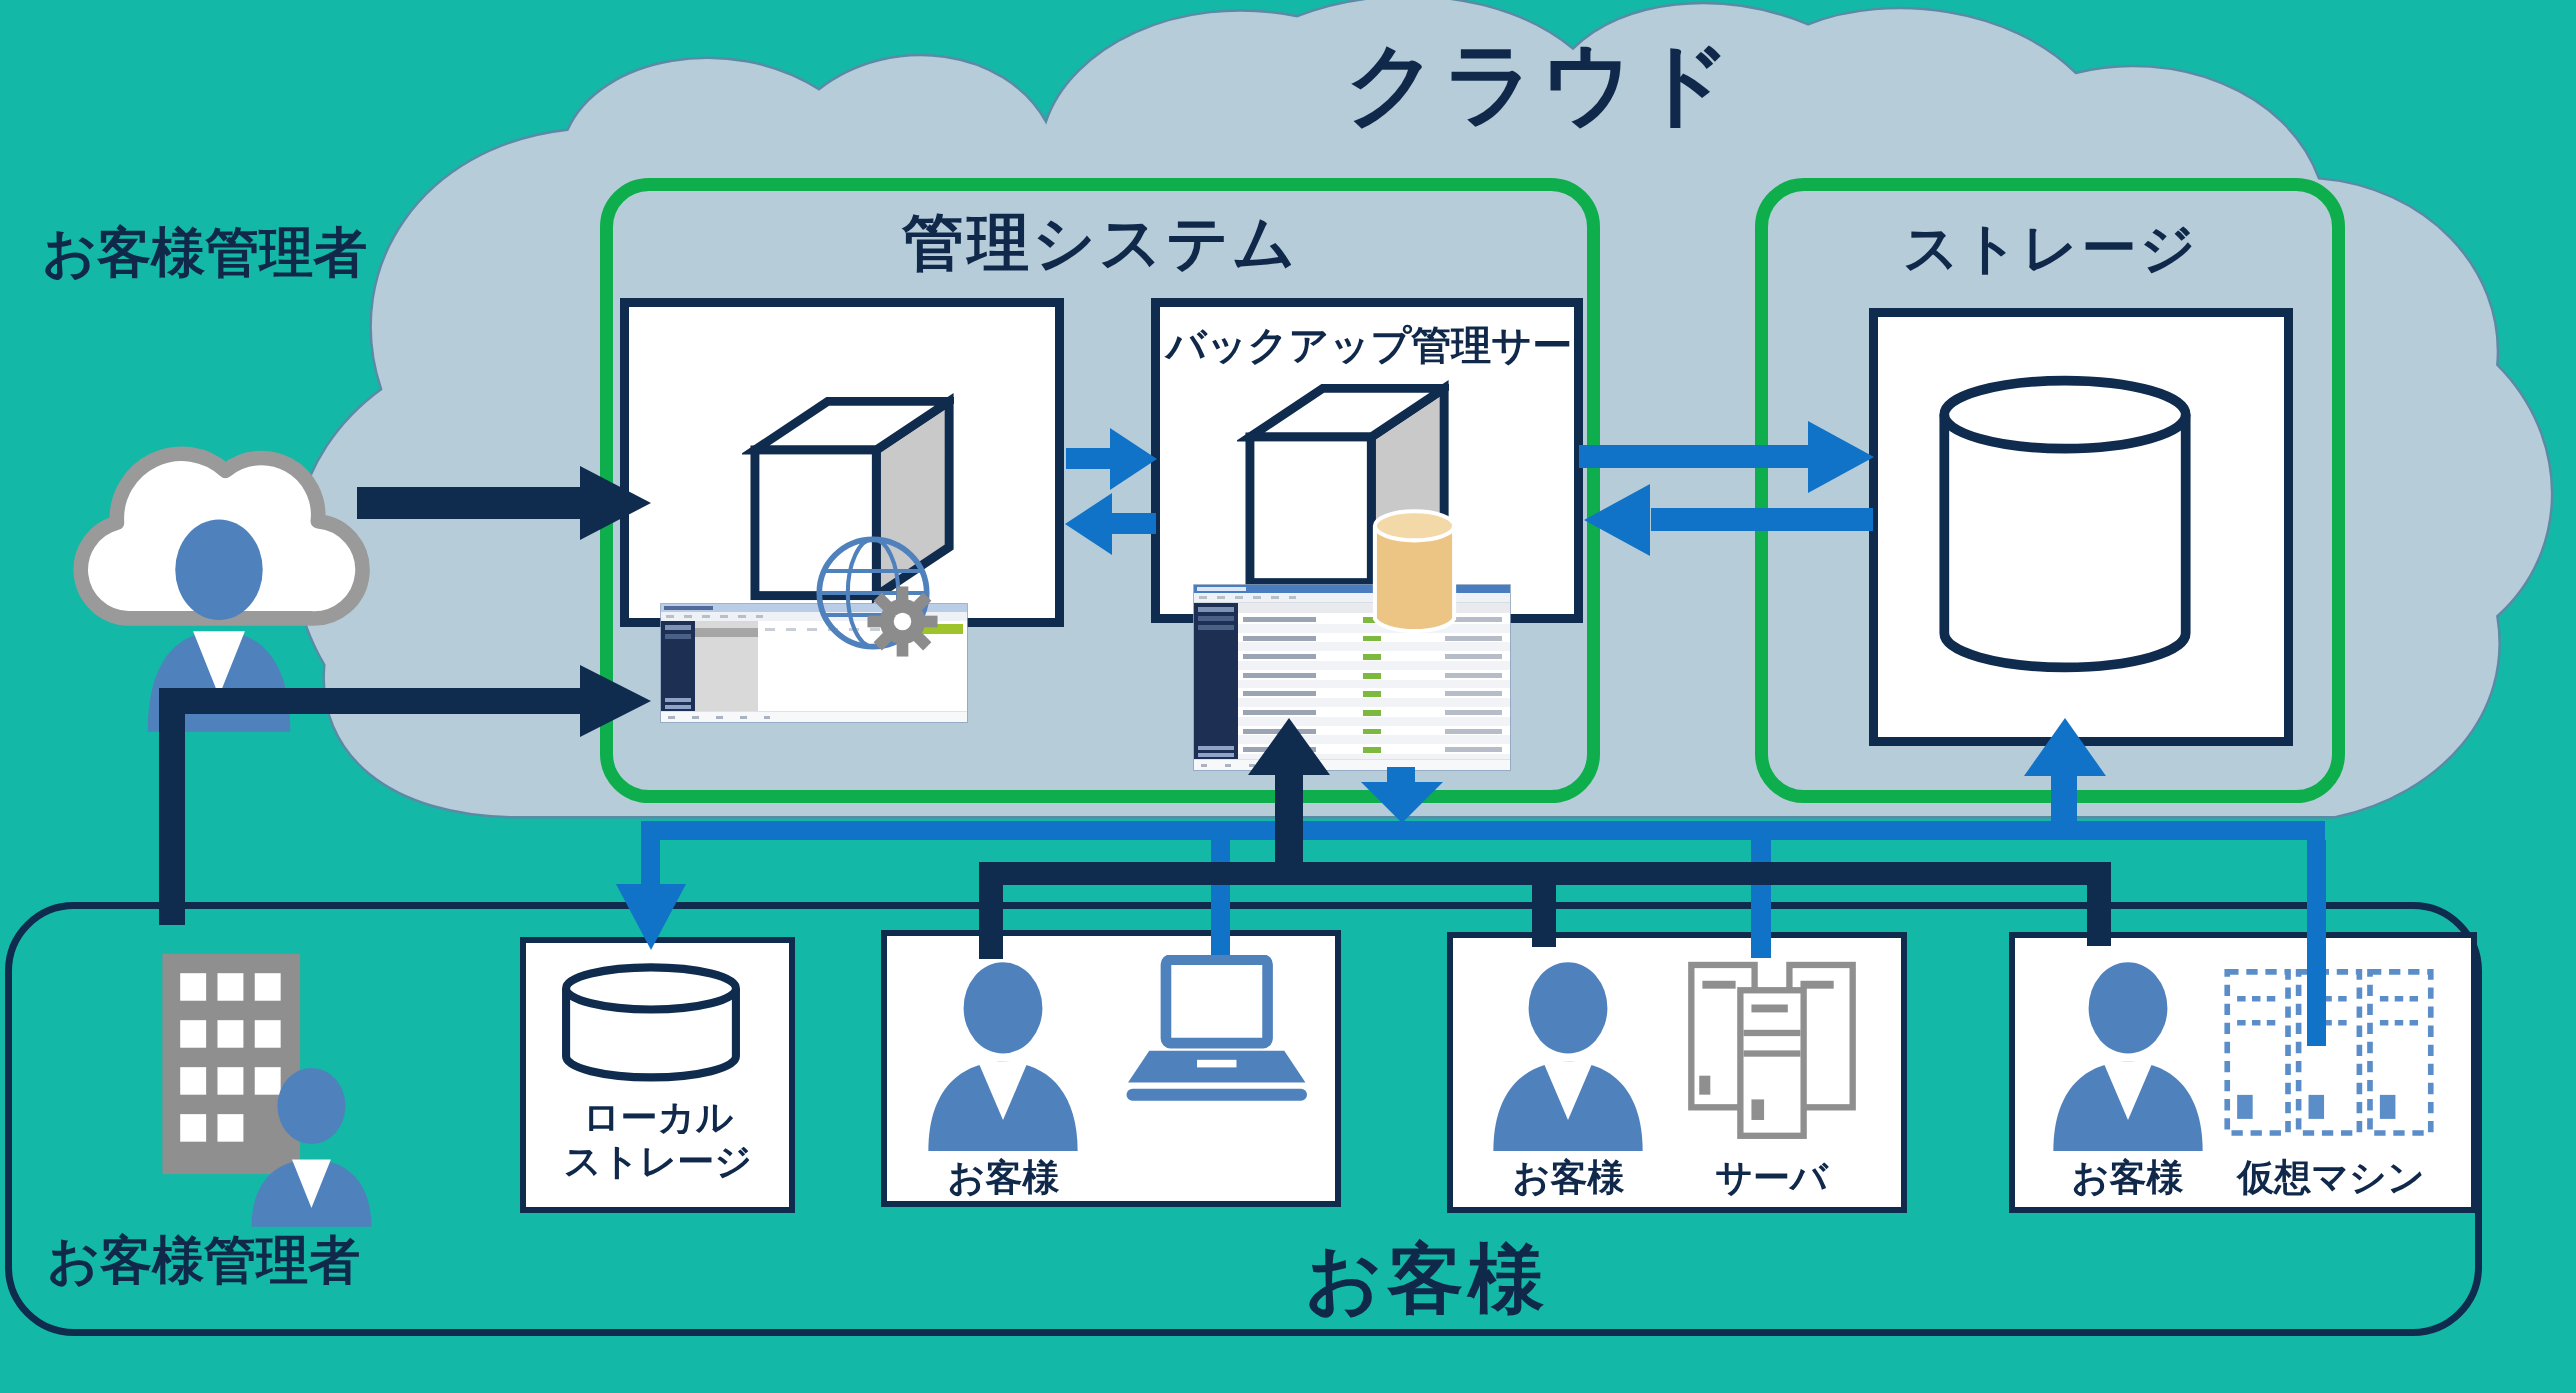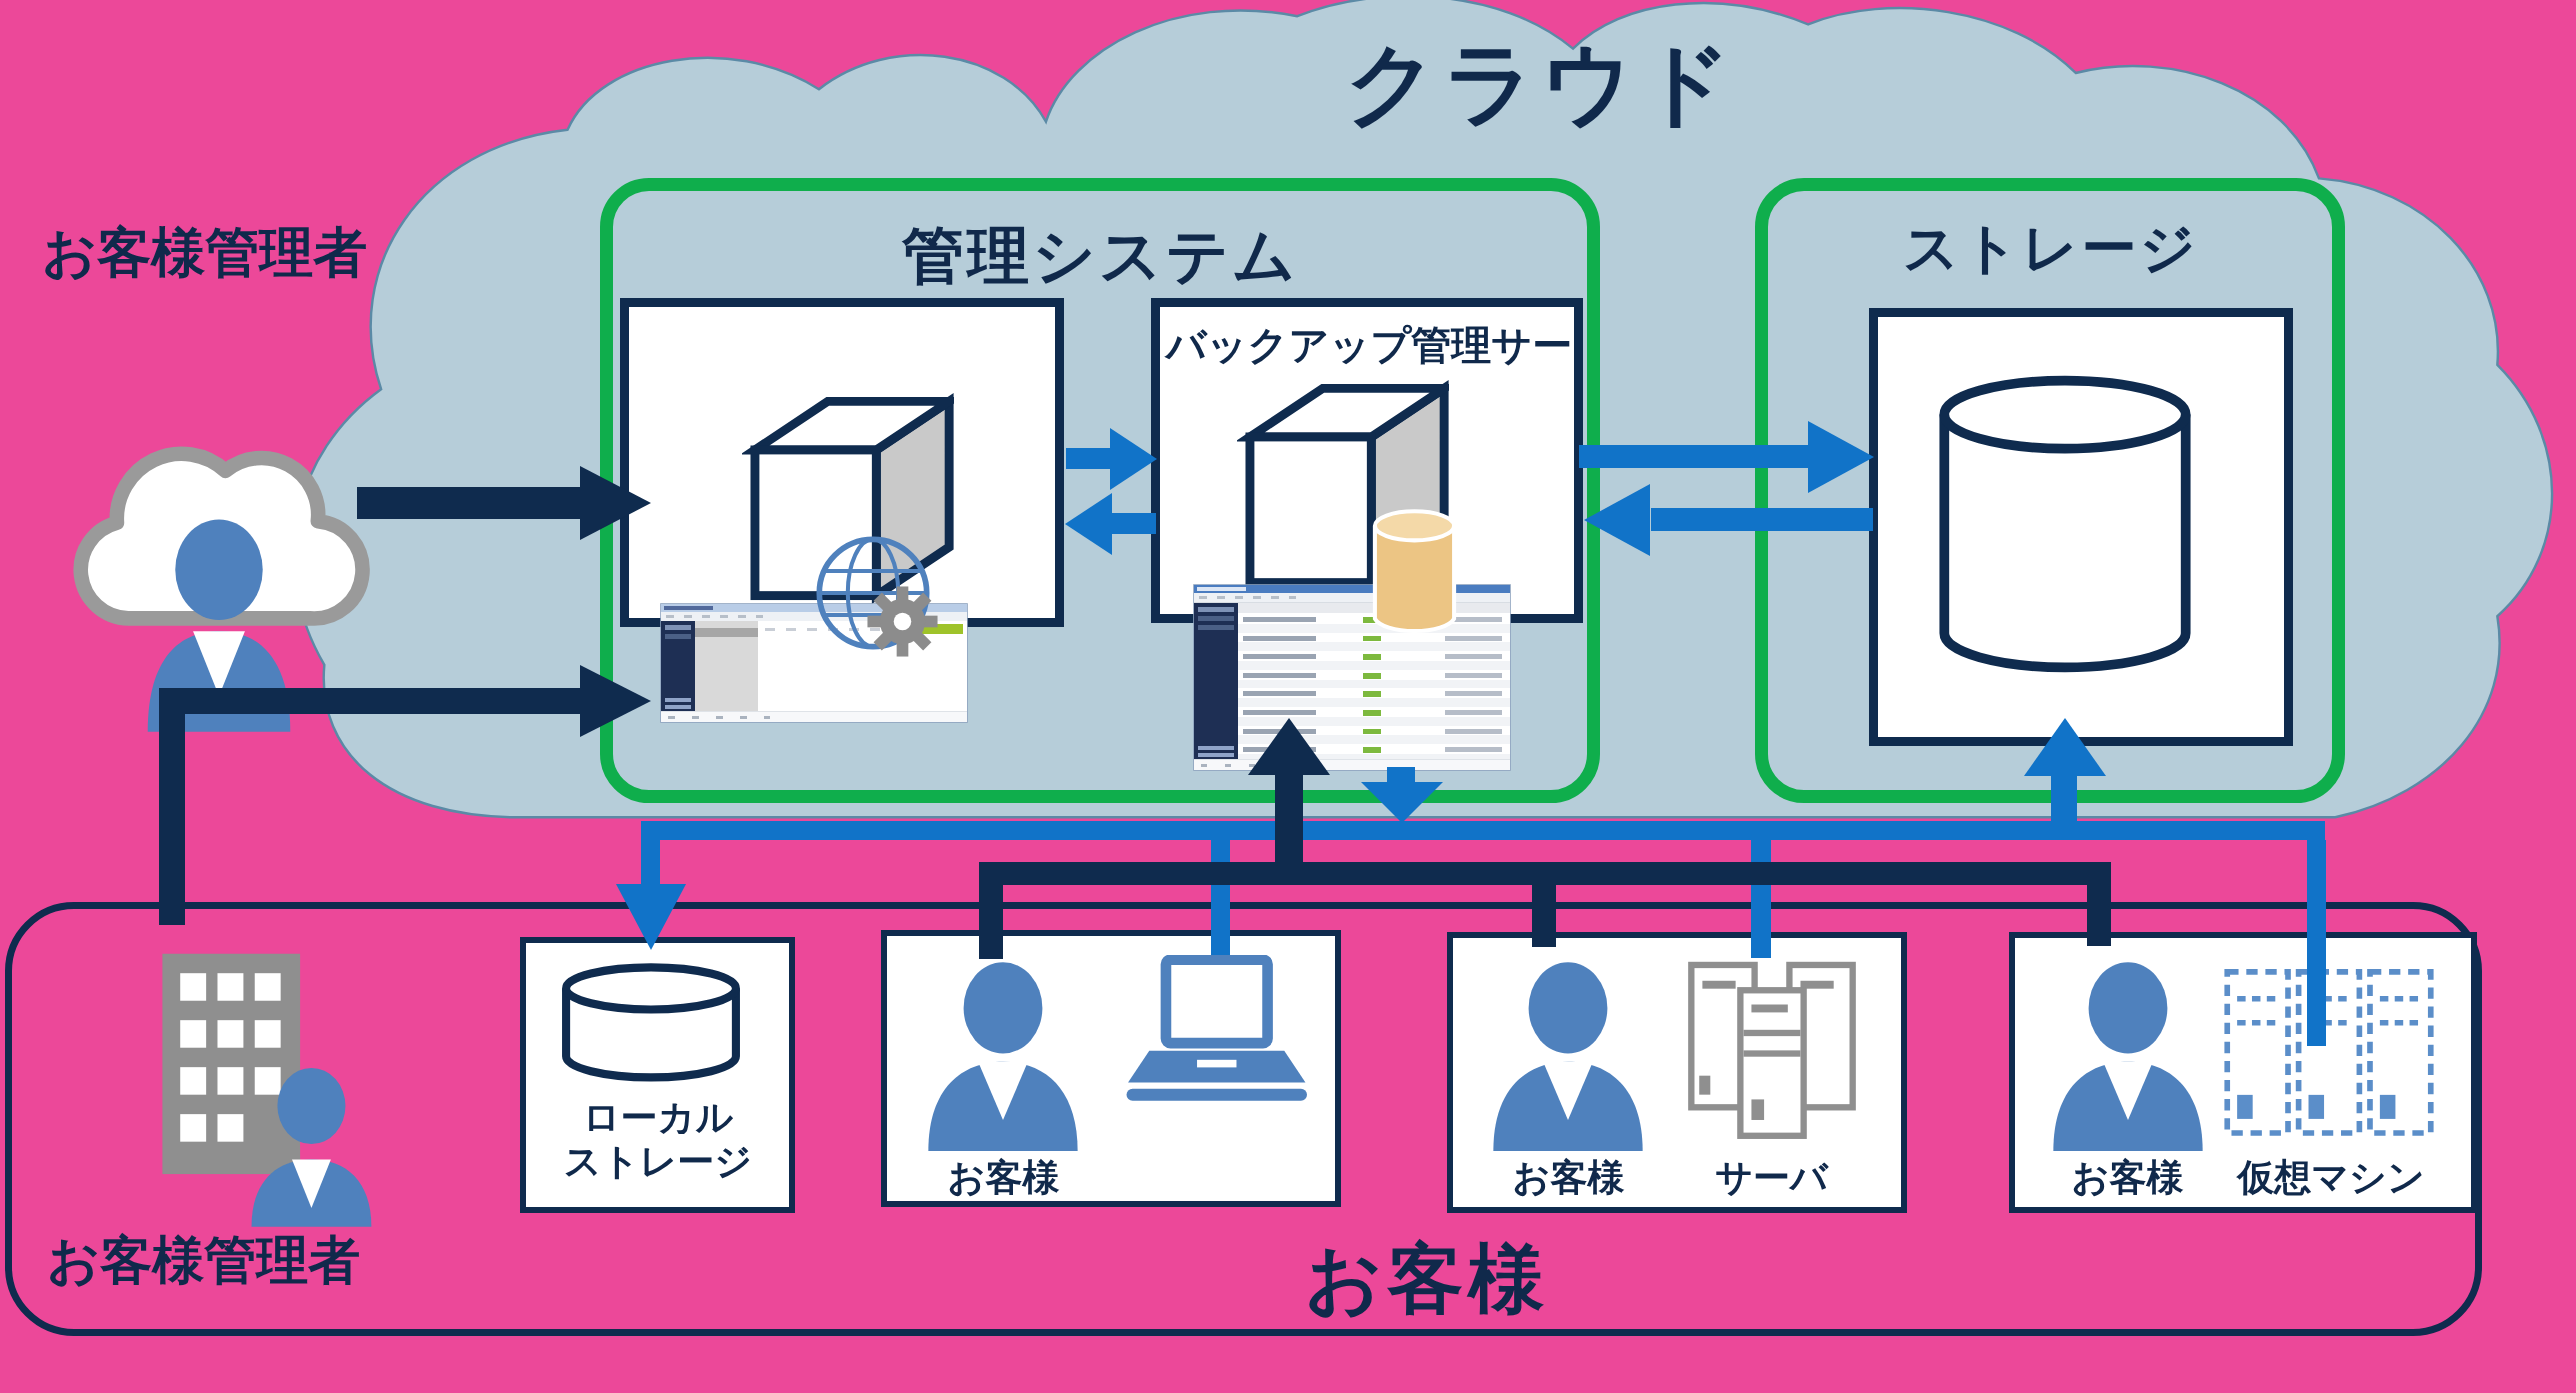--- a/index.html
+++ b/index.html
@@ -1,16 +1,16 @@
 <!DOCTYPE html>
 <html style="font-size:13px"><head>
 <meta charset="utf-8">
 <style>
   html,body{margin:0;padding:0;background:#ffffff;}
-  .stage{position:relative;width:2576px;height:1393px;background:#ec4899;overflow:hidden;
+  .stage{position:relative;width:2576px;height:1393px;background:#14b8a6;overflow:hidden;
          font-family:"Liberation Sans","DejaVu Sans",sans-serif;}
   .abs{position:absolute;}
   .navy-text{color:#10294b;font-weight:bold;}
   .ctr{text-align:center;}
   
   .green-frame{position:absolute;border:13.8px solid #0fae4c;border-radius:49px;background:transparent;}
   .white-box{position:absolute;background:#ffffff;border:9.7px solid #0f2b4e;}
   .bottom-box{position:absolute;background:#ffffff;border:6.5px solid #0f2b4e;}
   .container-frame{position:absolute;border:7.3px solid #0f2b4e;border-radius:69px;background:transparent;}
   
@@ -73,21 +73,21 @@
              C 2990 230 3090 330 3080 450
              C 3170 540 3170 680 3080 760
              C 3100 880 3010 980 2880 1008 Z" fill="#b6cdd9" stroke="#5b8aa6" stroke-width="3"></path>
   </svg>
 
   <div class="abs navy-text ctr" style="left:1176px;top:23px;width:730px;font-size:91px;letter-spacing:4.9px;">クラウド</div>
 
   <div class="green-frame" style="left:600px;top:178px;width:974px;height:599px;"></div>
   <div class="green-frame" style="left:1755px;top:178px;width:564px;height:599px;"></div>
 
-  <div class="abs navy-text ctr" style="left:600px;top:214px;width:1001px;font-size:62px;letter-spacing:3.2px;">管理システム</div>
+  <div class="abs navy-text ctr" style="left:600px;top:201px;width:1001px;font-size:62px;letter-spacing:3.2px;">管理システム</div>
   <div class="abs navy-text ctr" style="left:1755px;top:212px;width:592px;font-size:55px;letter-spacing:3.2px;">ストレージ</div>
 
   <div class="abs navy-text" style="left:42px;top:212px;width:551px;font-size:54px;line-height:1.5;">
     <div>お客様管理者</div>
   </div>
 
   <svg class="abs" style="left:57px;top:388px;" width="324" height="438" viewBox="0 0 200 270">
     <path d="M44 142 A30 30 0 0 1 37 83 A40 40 0 0 1 104 51 A35 35 0 0 1 161 82 A28 28 0 0 1 156 142 Z" fill="#ffffff" stroke="#9a9a9a" stroke-width="9" stroke-linejoin="round"></path>
     <ellipse cx="100" cy="112" rx="27" ry="31" fill="#4f81bd"></ellipse>
     <path d="M56 212 C56 166 76 150 100 150 C124 150 144 166 144 212 Z" fill="#4f81bd"></path>

